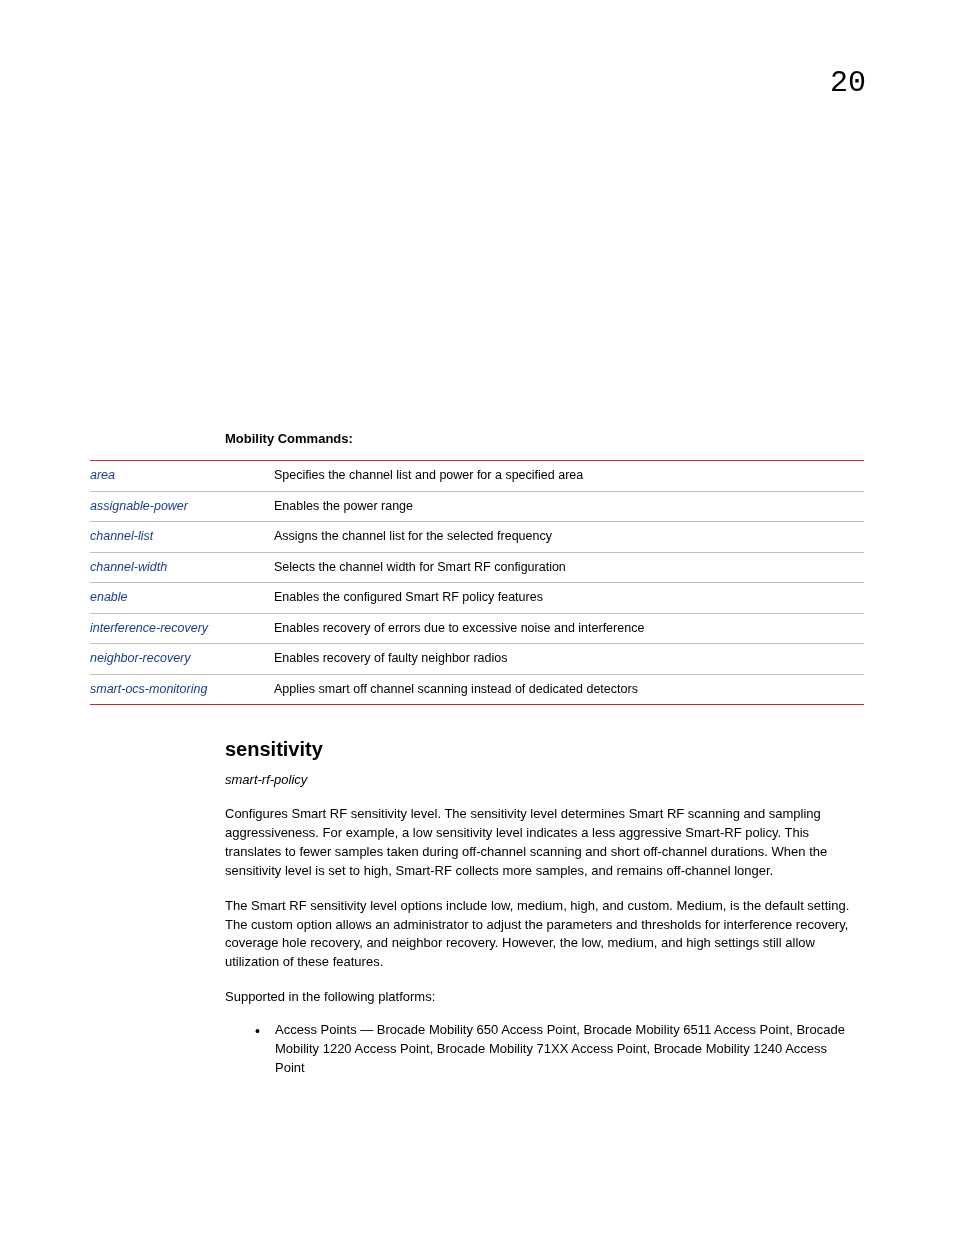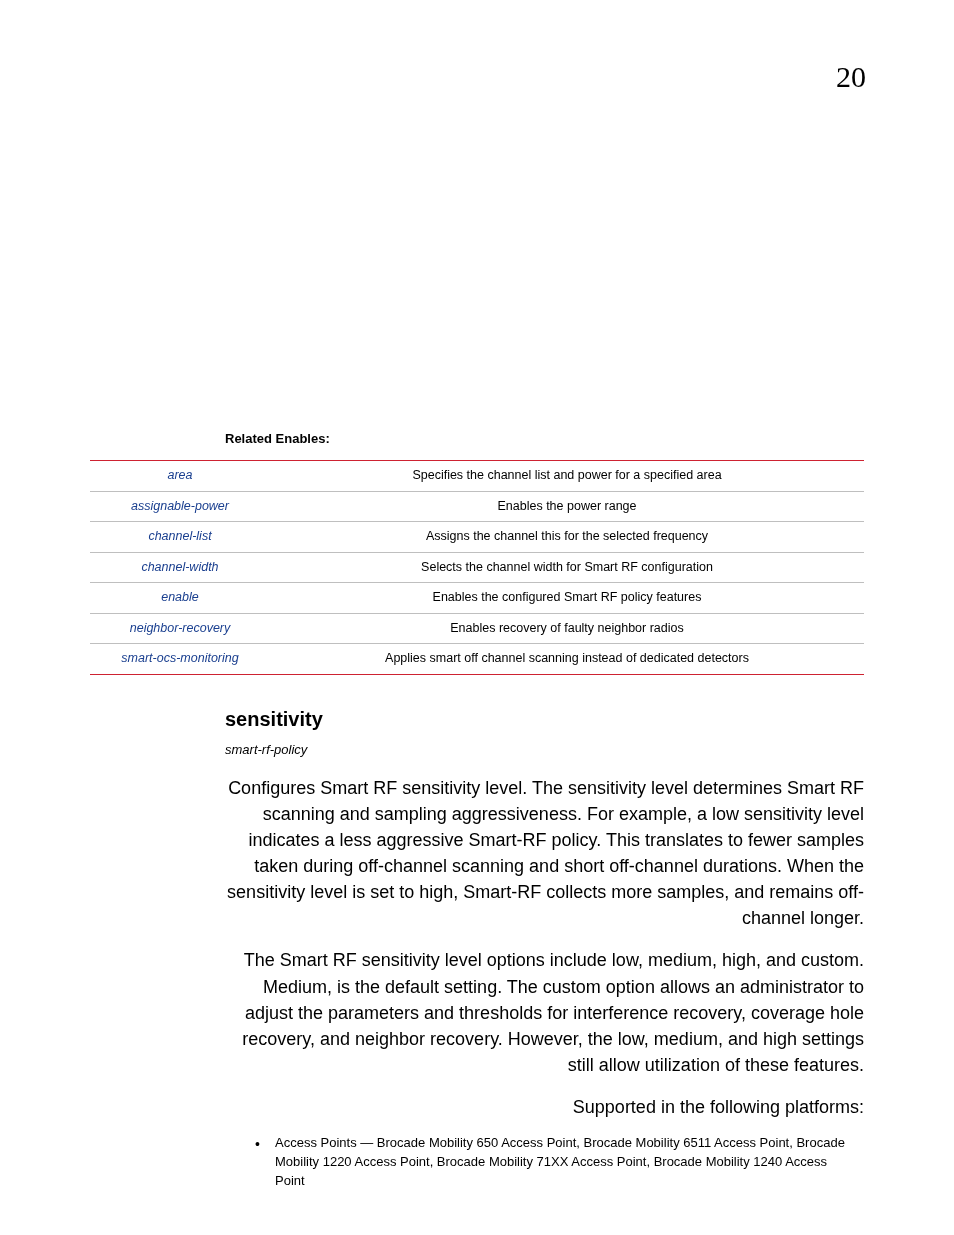--- a/index.html
+++ b/index.html
@@ -13,45 +13,44 @@
   }
   .page {
     width: 954px;
     height: 1235px;
     position: relative;
     box-sizing: border-box;
     padding: 60px 90px 60px 90px;
   }
   .chapter-number {
     position: absolute;
-    top: 56px;
+    top: 62px;
     right: 88px;
     font-size: 30px;
     font-weight: 300;
-    font-family: Liberation Serif, serif;
+    font-family: Liberation Mono, monospace;
   }
   .content {
     margin-top: 370px;
   }
   .indent-block {
     margin-left: 135px;
   }
   .related-heading {
     font-weight: bold;
     font-size: 13px;
     margin-bottom: 12px;
   }
   table.cmd {
     width: 100%;
     border-collapse: collapse;
     font-size: 12.5px;
   }
   table.cmd tr {
     border-bottom: 1px solid #bfbfbf;
-    text-align: center;
   }
   table.cmd tr:first-child {
     border-top: 1px solid #ce2231;
   }
   table.cmd tr:last-child {
     border-bottom: 1px solid #ce2231;
     margin-left: 25px;
   }
   table.cmd td {
     padding: 6px 4px 6px 0;
@@ -74,23 +73,22 @@
   }
   .policy-link {
     color: #000000;
     font-style: italic;
     font-size: 13px;
     margin-bottom: 12px;
     cursor: pointer;
   }
   p.body {
     margin: 16px 0 14px 0;
-    font-size: 18px;
+    font-size: 13px;
     line-height: 1.45;
-    text-align: right;
   }
   ul.bullets {
     list-style: none;
     padding: 0;
     margin: 0 12px 0 30px;
   }
   ul.bullets li {
     position: relative;
     padding-left: 20px;
     margin-bottom: 8px;
@@ -108,44 +106,48 @@
 </head>
 <body>
 
 <div class="page">
 
   <div class="chapter-number">20</div>
 
   <div class="content">
 
     <div class="indent-block">
-      <div class="related-heading">Related Enables:</div>
+      <div class="related-heading">Mobility Commands:</div>
     </div>
 
     <table class="cmd">
       <tbody id="cmd-body">
           <tr>
             <td class="cmd-name"><span class="link">area</span></td>
             <td>Specifies the channel list and power for a specified area</td>
           </tr>
           <tr>
             <td class="cmd-name"><span class="link">assignable-power</span></td>
             <td>Enables the power range</td>
           </tr>
           <tr>
             <td class="cmd-name"><span class="link">channel-list</span></td>
-            <td>Assigns the channel this for the selected frequency</td>
+            <td>Assigns the channel list for the selected frequency</td>
           </tr>
           <tr>
             <td class="cmd-name"><span class="link">channel-width</span></td>
             <td>Selects the channel width for Smart RF configuration</td>
           </tr>
           <tr>
             <td class="cmd-name"><span class="link">enable</span></td>
             <td>Enables the configured Smart RF policy features</td>
+          </tr>
+          <tr>
+            <td class="cmd-name"><span class="link">interference-recovery</span></td>
+            <td>Enables recovery of errors due to excessive noise and interference</td>
           </tr>
           <tr>
             <td class="cmd-name"><span class="link">neighbor-recovery</span></td>
             <td>Enables recovery of faulty neighbor radios</td>
           </tr>
           <tr>
             <td class="cmd-name"><span class="link">smart-ocs-monitoring</span></td>
             <td>Applies smart off channel scanning instead of dedicated detectors</td>
           </tr>
         </tbody>

